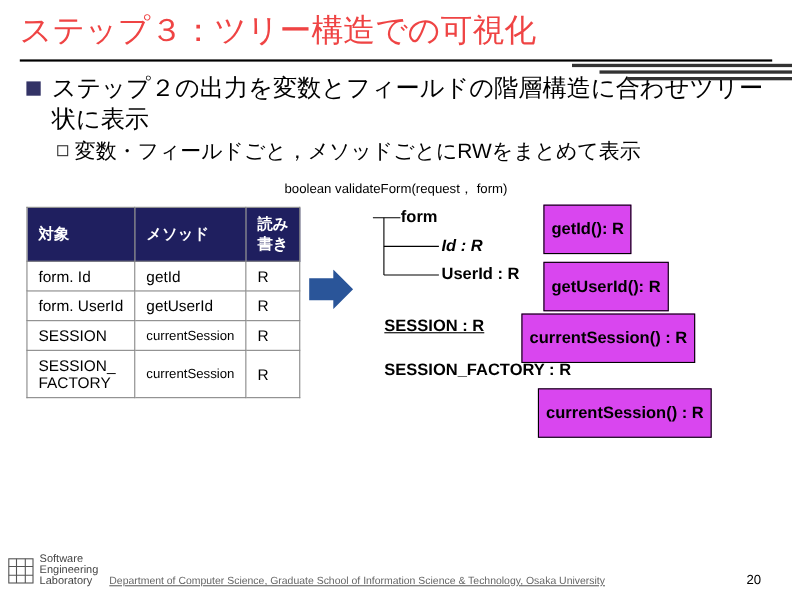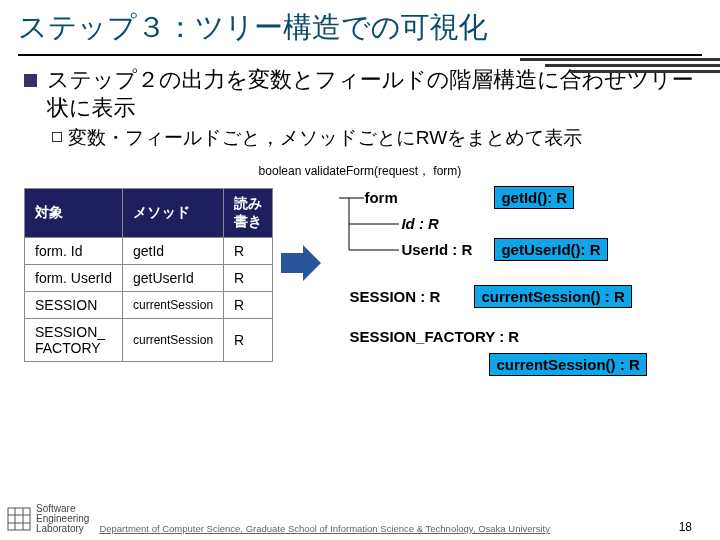--- a/index.html
+++ b/index.html
@@ -1,19 +1,19 @@
 <!DOCTYPE html>
 <html><head>
 <meta charset="utf-8">
 <style>
   * { box-sizing: border-box; margin: 0; padding: 0; }
   body { width: 720px; height: 540px; background: #fff; font-family: "Meiryo", "MS PGothic", sans-serif; position: relative; overflow: hidden; }
   .slide { width: 100%; height: 100%; padding: 8px 18px 0 18px; position: relative; }
   .title-row { display: flex; align-items: flex-start; }
-  h1.title { font-size: 29px; font-weight: 400; color: #0c4a6e; flex: 1; }
+  h1.title { font-size: 29px; font-weight: 400; color: #ef4444; flex: 1; }
   .corner-bars { position: absolute; right: 0; top: 58px; width: 200px; }
   .corner-bars .bar { height: 3px; background: #333; margin-bottom: 3px; }
   .corner-bars .bar.b1 { width: 200px; margin-left: 0; }
   .corner-bars .bar.b2 { width: 175px; margin-left: 25px; }
   .corner-bars .bar.b3 { width: 150px; margin-left: 50px; }
   .rule { border: 0; border-top: 2px solid #000; margin: 6px 0 10px 0; }
   .bullet-block { padding: 0 0 0 6px; margin-top: 6px; }
   .l1 { display: flex; font-size: 22px; line-height: 1.25; }
   .l1 .sq { width: 13px; height: 13px; background: #333366; margin-top: 8px; margin-right: 10px; flex-shrink: 0; }
   .l2 { display: flex; font-size: 19px; margin-left: 28px; margin-top: 4px; }
@@ -21,21 +21,21 @@
   .code-line { text-align: center; font-size: 12px; margin: 12px 0 8px 0; font-family: Arial, sans-serif; }
   .content-row { display: flex; align-items: flex-start; gap: 8px; padding: 0 0 0 6px; }
   table.data { border-collapse: collapse; font-size: 14px; }
   table.data th { background: #1f1f5f; color: #fff; font-weight: bold; text-align: left; padding: 6px 10px; border: 1px solid #888; white-space: nowrap; }
   table.data td { padding: 5px 10px; border: 1px solid #888; white-space: nowrap; }
   table.data td.m { font-size: 12px; }
   .arrow { width: 40px; height: 150px; display: flex; align-items: center; justify-content: center; }
   .arrow svg { width: 40px; height: 36px; }
   .tree { font-size: 15px; font-weight: bold; font-family: Arial, sans-serif; flex: 1; position: relative; }
   .tree .node { position: absolute; white-space: nowrap; }
-  .tree .box { border: 1px solid #000; padding: 2px 6px; background: #0ea5e9; display: inline-block; }
+  .tree .box { border: 1px solid #000; padding: 13px 6px; background: #d946ef; display: inline-block; }
   .tree svg.lines { position: absolute; left: 0; top: 0; }
   .footer { position: absolute; bottom: 6px; left: 0; right: 0; display: flex; align-items: flex-end; padding: 0 28px 0 6px; }
   .footer .logo { display: flex; align-items: center; gap: 4px; }
   .footer .logo-text { font-size: 10px; line-height: 1; color: #444; }
   .footer .dept { flex: 1; font-size: 9.5px; color: #666; text-decoration: underline; margin-left: 10px; white-space: nowrap; overflow: hidden; }
   .footer .pagenum { font-size: 12px; color: #000; margin-left: 8px; }
 </style>
 </head>
 <body>
 
@@ -107,21 +107,21 @@
         <line x1="10" y1="10" x2="35" y2="10" stroke="#000" stroke-width="1"></line>
         <line x1="20" y1="10" x2="20" y2="62" stroke="#000" stroke-width="1"></line>
         <line x1="20" y1="36" x2="70" y2="36" stroke="#000" stroke-width="1"></line>
         <line x1="20" y1="62" x2="70" y2="62" stroke="#000" stroke-width="1"></line>
       </svg>
       <div class="node" style="left:35px; top:1px;">form</div>
       <div class="node box" style="left:165px; top:-2px;">getId(): R</div>
       <div class="node" style="left:72px; top:27px;font-style:italic;">Id : R</div>
       <div class="node" style="left:72px; top:53px;">UserId : R</div>
       <div class="node box" style="left:165px; top:50px;">getUserId(): R</div>
-      <div class="node" style="left:20px; top:100px;">SESSION : R</div>
+      <div class="node" style="left:20px; top:100px;text-decoration:underline;">SESSION : R</div>
       <div class="node box" style="left:145px; top:97px;">currentSession() : R</div>
       <div class="node" style="left:20px; top:140px;">SESSION_FACTORY : R</div>
       <div class="node box" style="left:160px; top:165px;">currentSession() : R</div>
     </div>
   </div>
 
   <div class="footer">
     <div class="logo">
       <svg width="26" height="26" viewBox="0 0 26 26">
         <rect x="2" y="2" width="22" height="22" fill="none" stroke="#555" stroke-width="1"></rect>
@@ -130,15 +130,15 @@
         <line x1="9" y1="2" x2="9" y2="24" stroke="#555"></line>
           <line x1="17" y1="2" x2="17" y2="24" stroke="#555"></line>
       </svg>
       <div class="logo-text">
         <div>Software</div>
         <div>Engineering</div>
         <div>Laboratory</div>
       </div>
     </div>
     <div class="dept">Department of Computer Science, Graduate School of Information Science &amp; Technology, Osaka University</div>
-    <div class="pagenum">18</div>
+    <div class="pagenum">20</div>
   </div>
 </div>
 
 </body></html>

